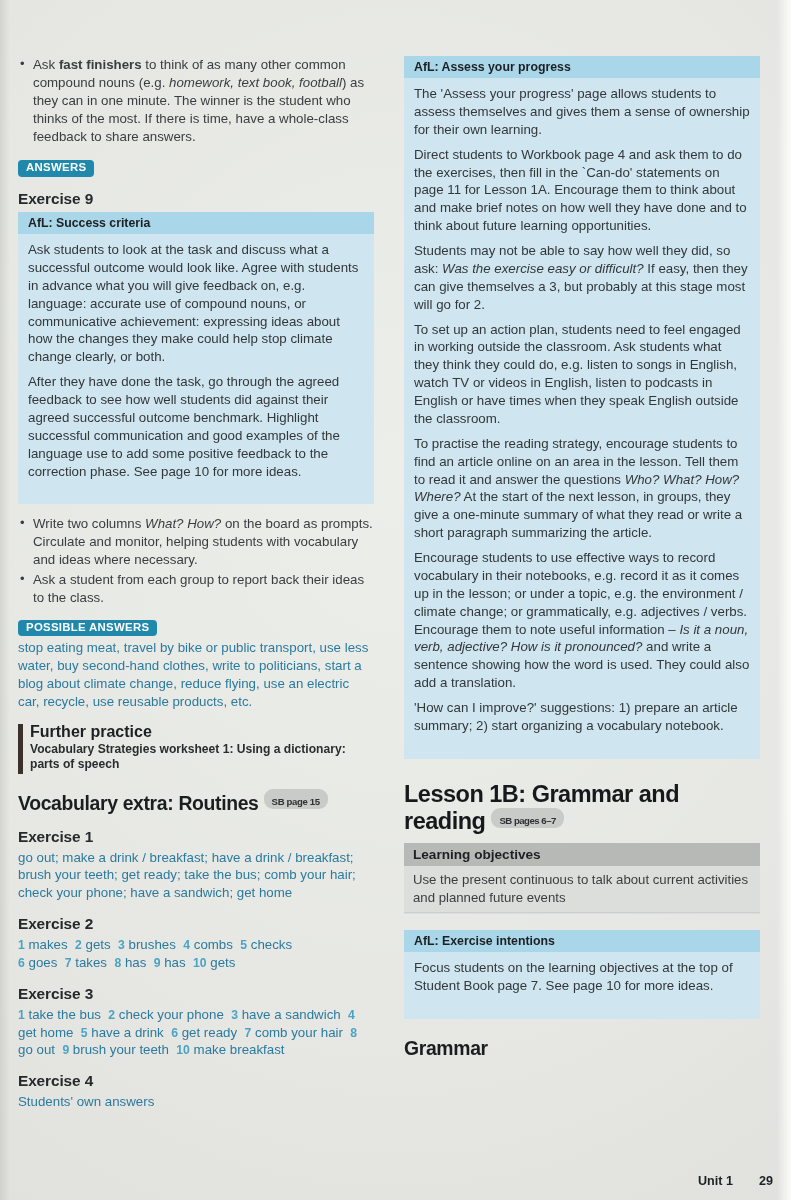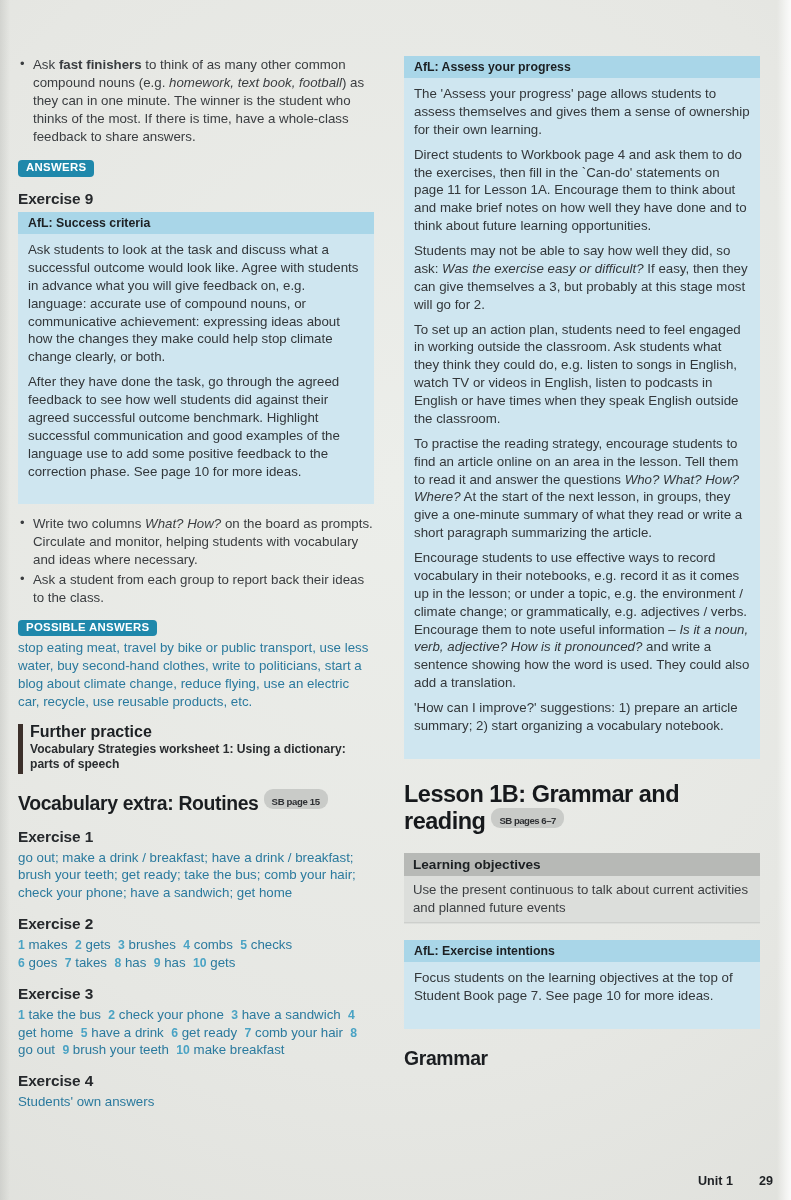--- a/index.html
+++ b/index.html
@@ -96,21 +96,21 @@
     background:#a9d6e8;
     font-size:12.3px; font-weight:700; color:#1c2023;
     padding:4px 0 4px 10px;
   }
   .afl p {
     margin:7px 10px 0 10px;
     font-size:13.3px; line-height:1.345; color:#33373a;
   }
 
   
-  .greybox { background:#dcdedb; margin:19px 0 0 0; padding-bottom:1px; }
+  .greybox { background:#dcdedb; margin:9px 0 0 0; padding-bottom:1px; }
   .greybox .gb-head {
     background:#b7b9b6;
     font-size:13.6px; font-weight:700; color:#1c2023;
     padding:4px 0 4px 9px;
   }
   .greybox .gb-row {
     font-size:13.2px; line-height:1.33; color:#3a3d40;
     padding:5px 10px 6px 9px;
     border-bottom:1px solid #cdcfcc;
   }

